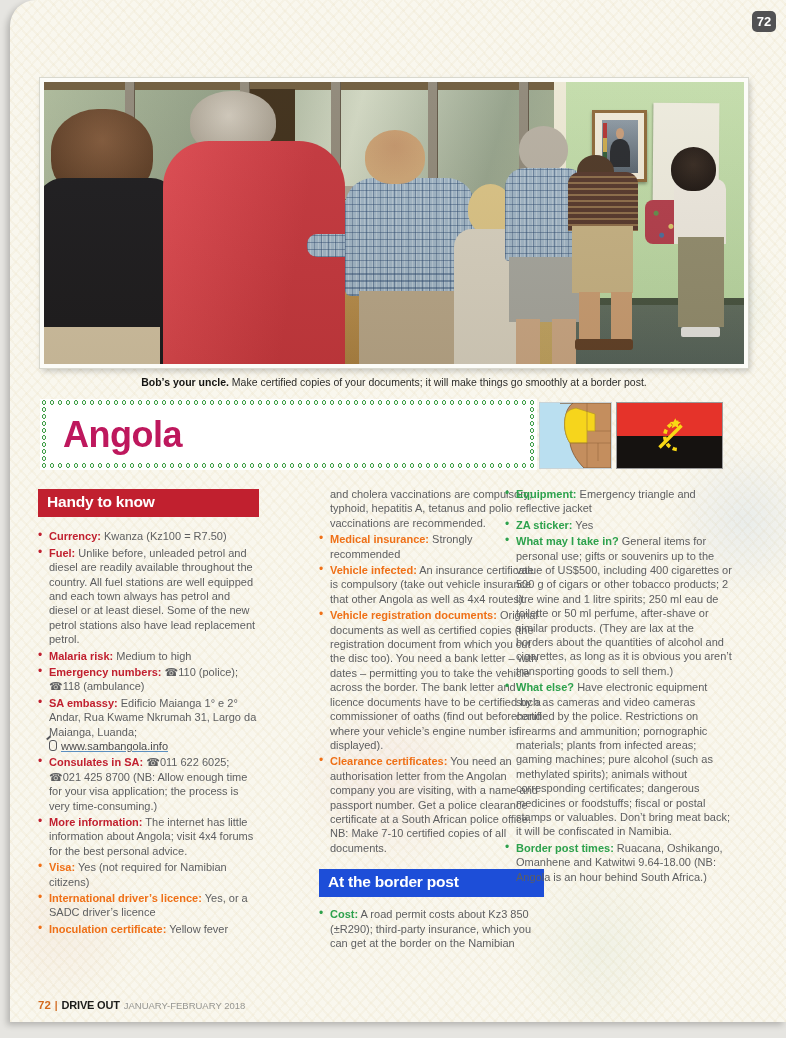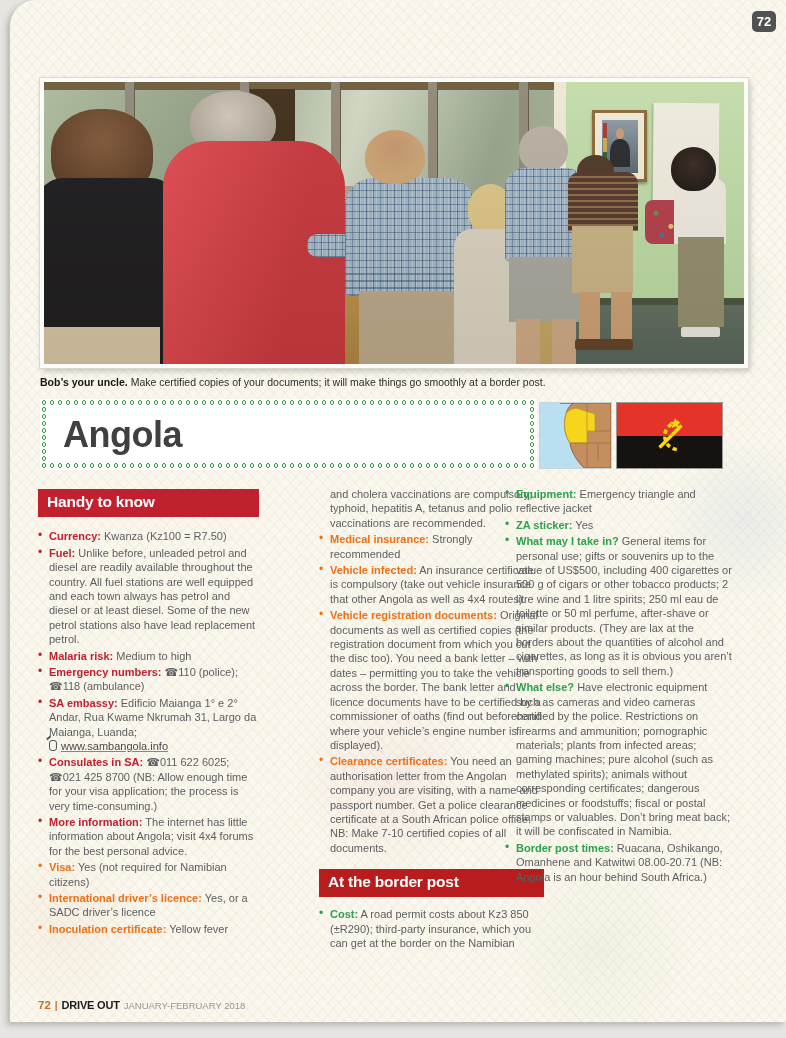--- a/index.html
+++ b/index.html
@@ -75,43 +75,43 @@
   .p6-leg1{left:76.4%;top:74.5%;width:3%;height:17%;background:#c79b72;}
   .p6-leg2{left:81%;top:74.5%;width:3%;height:17%;background:#c79b72;}
   .p6-shoes{left:75.8%;top:91%;width:8.4%;height:4%;background:#5d3d26;border-radius:3px;}
   .p7-hair{left:89.6%;top:23%;width:6.4%;height:15.5%;background:radial-gradient(circle at 50% 40%,#32261f,#191210 80%);border-radius:50% 50% 46% 46%;}
   .p7-top{left:90%;top:34.5%;width:7.4%;height:23%;background:#ece8e0;border-radius:10px 10px 0 0;}
   .p7-bag{left:85.8%;top:42%;width:5.4%;height:15.5%;border-radius:8px;background:#b03a4a;
      background-image:radial-gradient(circle at 30% 30%, #5f8a4a 2px, transparent 3px),radial-gradient(circle at 70% 60%, #d8c46a 2px, transparent 3px),radial-gradient(circle at 45% 80%, #4a6a9a 2px, transparent 3px);}
   .p7-trou{left:90.6%;top:55%;width:6.6%;height:32%;background:#8f8a6d;}
   .p7-shoes{left:91%;top:87%;width:5.6%;height:3.6%;background:#e4e4e2;border-radius:2px;}
   
-  .caption{position:absolute;left:40px;top:376px;width:708px;font-size:10.5px;color:#2c2c2a;}
+  .caption{position:absolute;left:40px;top:376px;width:708px;text-align:center;font-size:10.5px;color:#2c2c2a;}
   .cap-lead{font-weight:bold;color:#141412;}
   
   .banner{position:absolute;left:40px;top:399px;width:497px;height:71px;background-color:#fff;
      background-image:radial-gradient(circle at 4px 3.5px, rgba(0,0,0,0) 1.1px, #43a04b 1.2px, #43a04b 2.3px, transparent 2.5px);
      background-size:8px 7px;}
   .banner-in{position:absolute;inset:7px;background:#fff;display:flex;align-items:center;}
-  .banner-title{font-size:36px;font-weight:bold;color:#404040;letter-spacing:-.5px;padding-left:16px;margin:0;}
+  .banner-title{font-size:36px;font-weight:bold;color:#be185d;letter-spacing:-.5px;padding-left:16px;margin:0;}
   .map{position:absolute;left:540px;top:403px;width:71px;height:65px;box-shadow:0 0 0 1px #c9d4d8;}
   .flag{position:absolute;left:617px;top:403px;width:105px;height:65px;box-shadow:0 0 0 1px #9a9a9a;overflow:hidden;}
   .flag-red{position:absolute;left:0;top:0;width:100%;height:50%;background:#e5332a;}
   .flag-black{position:absolute;left:0;top:50%;width:100%;height:50%;background:#151210;}
   .flag-emblem{position:absolute;left:50%;top:50%;width:42px;height:42px;transform:translate(-50%,-50%);}
   
   .col{position:absolute;top:487px;font-size:11px;line-height:1.31;color:#5d5e60;}
   #col1{left:38px;width:221px;}
   #col2{left:271px;width:225px;margin-left:48px;}
   #col3{left:505px;width:227px;}
   .sec-head{color:#fff;font-weight:bold;font-size:15.5px;letter-spacing:-.2px;padding:3px 9px 5px;margin:14px 0 10px;}
   .sec-head:first-child{margin-top:2px;margin-bottom:12px;}
   .sec-head.red{background:#c1202f;}
   .sec-head.orange{background:#f1761d;}
-  .sec-head.green{background:#b91c1c;}
+  .sec-head.green{background:#1d4ed8;}
   .item{margin:0 0 2px;padding-left:11px;position:relative;}
   .item .dot{position:absolute;left:0;top:-1px;font-size:12px;}
   .item.red .dot,.item.red .lead{color:#c1202f;}
   .item.orange .dot,.item.orange .lead{color:#ef7017;}
   .item.green .dot,.item.green .lead{color:#2da14c;}
   .url{color:#4a4a4c;text-decoration:underline;text-decoration-color:#5b8fc0;}
   .mouse{display:inline-block;width:6px;height:9px;border:1px solid #55565a;border-radius:3px;margin-right:4px;position:relative;top:1px;}
   .mouse::before{content:"";position:absolute;left:-4px;top:-4px;width:5px;height:1.5px;background:#55565a;transform:rotate(-40deg);}
   
   .footer{position:absolute;left:38px;top:999px;font-size:10px;white-space:nowrap;}
@@ -234,19 +234,19 @@
       <p class="item orange"><span class="dot">•</span><b class="lead">Vehicle registration documents:</b> <span>Original documents as well as certified copies (the registration document from which you cut the disc too). You need a bank letter – with dates – permitting you to take the vehicle across the border. The bank letter and licence documents have to be certified by a commissioner of oaths (find out beforehand where your vehicle’s engine number is displayed).</span></p>
       <p class="item orange"><span class="dot">•</span><b class="lead">Clearance certificates:</b> <span>You need an authorisation letter from the Angolan company you are visiting, with a name and passport number. Get a police clearance certificate at a South African police office. NB: Make 7-10 certified copies of all documents.</span></p>
       <div class="sec-head green">At the border post</div>
       <p class="item green"><span class="dot">•</span><b class="lead">Cost:</b> <span>A road permit costs about Kz3 850 (±R290); third-party insurance, which you can get at the border on the Namibian</span></p>
     </div>
   <div id="col3" class="col">
       <p class="item green"><span class="dot">•</span><b class="lead">Equipment:</b> <span>Emergency triangle and reflective jacket</span></p>
       <p class="item green"><span class="dot">•</span><b class="lead">ZA sticker:</b> <span>Yes</span></p>
       <p class="item green"><span class="dot">•</span><b class="lead">What may I take in?</b> <span>General items for personal use; gifts or souvenirs up to the value of US$500, including 400 cigarettes or 500 g of cigars or other tobacco products; 2 litre wine and 1 litre spirits; 250 ml eau de toilette or 50 ml perfume, after-shave or similar products. (They are lax at the borders about the quantities of alcohol and cigarettes, as long as it is obvious you aren’t transporting goods to sell them.)</span></p>
       <p class="item green"><span class="dot">•</span><b class="lead">What else?</b> <span>Have electronic equipment such as cameras and video cameras certified by the police. Restrictions on firearms and ammunition; pornographic materials; plants from infected areas; gaming machines; pure alcohol (such as methylated spirits); animals without corresponding certificates; dangerous medicines or foodstuffs; fiscal or postal stamps or valuables. Don’t bring meat back; it will be confiscated in Namibia.</span></p>
-      <p class="item green"><span class="dot">•</span><b class="lead">Border post times:</b> <span>Ruacana, Oshikango, Omanhene and Katwitwi 08.00-20.71 (NB: Angola is an hour behind South Africa.)</span></p>
+      <p class="item green"><span class="dot">•</span><b class="lead">Border post times:</b> <span>Ruacana, Oshikango, Omanhene and Katwitwi 9.64-18.00 (NB: Angola is an hour behind South Africa.)</span></p>
     </div>
 
   <div class="footer">
     <b class="f-num">72</b><span class="f-sep">|</span><b class="f-mag">DRIVE OUT</b><span class="f-issue">JANUARY-FEBRUARY 2018</span>
   </div>
 </div>
 
 </body></html>

